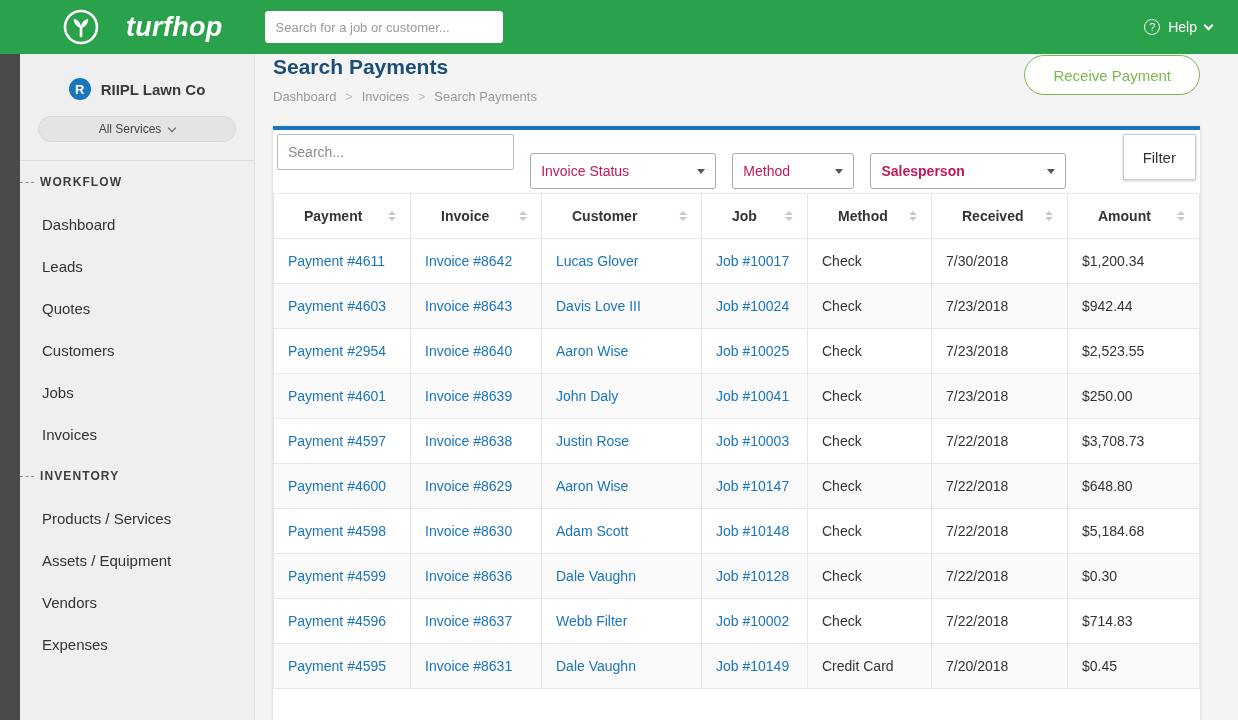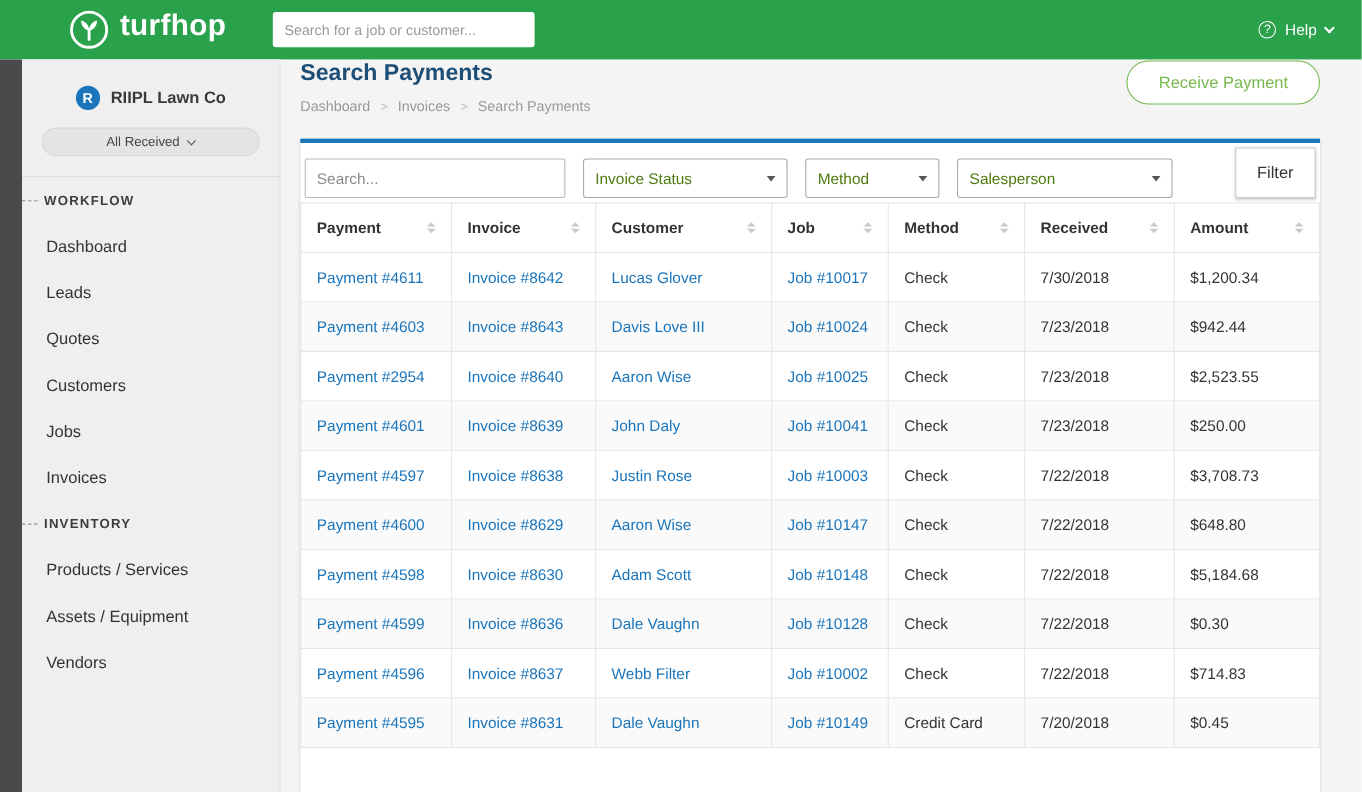--- a/index.html
+++ b/index.html
@@ -5,21 +5,21 @@
   :root{
     --green:#2aa14b; --green-button:#79b84f; --blue:#1b75bb; --title-blue:#1d4e76;
     --rail:#4a4a4a; --sidebar-bg:#efefef; --page-bg:#f4f4f4;
   }
   *{box-sizing:border-box;}
   html,body{margin:0;padding:0;overflow:hidden;}
   body{width:1238px;height:720px;background:var(--page-bg);font-family:"Liberation Sans",sans-serif;}
 
   
   .topbar{height:54px;background:var(--green);display:flex;align-items:center;}
-  .brand{display:flex;gap:9px;margin-left:62px;color:#fff;cursor:pointer;}
+  .brand{display:flex;align-items:center;gap:26px;margin-left:62px;color:#fff;cursor:pointer;font-style:italic;}
   .brand-text{font-size:27px;font-weight:700;letter-spacing:.3px;}
   .topbar-search{margin-left:42px;width:238px;height:32px;border:1px solid #fff;border-radius:3px;
     padding:0 10px;font-size:13px;color:#333;outline:none;background:#fff;font-family:inherit;}
   .topbar-search::placeholder{color:#9a9a9a;}
   .topbar-right{margin-left:auto;display:flex;align-items:center;gap:28px;padding-right:26px;color:#fff;}
   .help,.user{display:flex;align-items:center;gap:8px;cursor:pointer;font-size:14px;}
   .help-icon{width:16px;height:16px;border:1px solid #fff;border-radius:50%;display:grid;place-items:center;
     font-size:11px;line-height:1;}
   .chev{display:inline-block;width:7px;height:7px;border-right:2px solid #fff;border-bottom:2px solid #fff;
     transform:rotate(45deg);margin-top:-4px;}
@@ -53,40 +53,40 @@
   .breadcrumb{margin-top:10px;font-size:13px;color:#999;display:flex;gap:9px;align-items:center;}
   .crumb{color:#999;cursor:pointer;}
   .crumb.current{cursor:default;}
   .sep{color:#bbb;font-size:12px;}
   .receive-btn{height:40px;padding:0 28px;border-radius:20px;border:1px solid var(--green-button);
     background:#fff;color:var(--green-button);font-size:15px;cursor:pointer;font-family:inherit;}
 
   
   .card{margin-top:22px;background:#fff;border-top:4px solid var(--blue);
     box-shadow:0 1px 3px rgba(0,0,0,.15);height:610px;}
-  .filters{display:flex;align-items:flex-end;justify-content:space-between;padding:4px;}
+  .filters{display:flex;align-items:flex-start;justify-content:space-between;padding:4px;}
   .filter-search{width:237px;height:36px;border:1px solid #b9b9b9;border-radius:2px;padding:0 10px;
     font-size:14px;color:#333;font-family:inherit;outline:none;}
   .filter-search::placeholder{color:#8d8d8d;}
   .select{display:flex;align-items:center;justify-content:space-between;height:36px;border:1px solid #a9a9a9;
-    border-radius:3px;background:#fff;padding:0 10px;font-size:14px;color:#4d7c0f;cursor:pointer;}
-  .select.w1{width:186px;}.select.w2{width:122px;}.select.w3{width:196px;}
+    border-radius:3px;background:#fff;padding:0 10px;font-size:14px;color:#be185d;cursor:pointer;margin-top:19px;}
+  .select.w1{width:186px;}.select.w2{width:122px;}.select.w3{width:196px;font-weight:bold;}
   .caret{width:0;height:0;border-left:4px solid transparent;border-right:4px solid transparent;
     border-top:5px solid #555;margin-left:10px;flex-shrink:0;}
   .filter-btn{height:46px;padding:0 19px;border:1px solid #ccc;border-radius:1px;background:#fff;font-size:15px;
     color:#333;box-shadow:0 1px 3px rgba(0,0,0,.2);cursor:pointer;font-family:inherit;margin-left:40px;}
 
   
   table{width:100%;border-collapse:collapse;table-layout:fixed;}
   th,td{border:1px solid #e7e7e7;padding:0 14px;height:45px;text-align:left;font-size:14px;color:#333;
     overflow:hidden;white-space:nowrap;}
   th{font-weight:700;}
   tbody tr:nth-child(even){background:#fafafa;}
   td a{color:var(--blue);text-decoration:none;cursor:pointer;}
-  .th-inner{display:flex;align-items:center;justify-content:space-between;}
+  .th-inner{display:flex;align-items:center;justify-content:space-between;margin-left:16px;}
   .sort-icon{display:inline-flex;flex-direction:column;gap:2px;margin-left:8px;cursor:pointer;}
   .sort-icon i{width:0;height:0;border-left:4px solid transparent;border-right:4px solid transparent;}
   .sort-icon .up{border-bottom:4px solid #c9c9c9;}
   .sort-icon .down{border-top:4px solid #c9c9c9;}
 </style>
 </head>
 <body>
 
 <div class="app">
 
@@ -115,21 +115,21 @@
   <div class="body">
 
     <aside class="sidebar">
       <div class="rail"></div>
       <div class="side-content">
         <div class="company">
           <span class="r-logo">R</span>
           <span class="company-name">RIIPL Lawn Co</span>
         </div>
         <button class="locations">
-          <span>All Received</span>
+          <span>All Services</span>
           <span class="chev dark"></span>
         </button>
         <div class="side-divider"></div>
         <nav id="sidebar-nav">
             <div class="nav-section">
     <div class="nav-title">
       <span class="dash"></span>
       <span class="nav-title-text">WORKFLOW</span>
     </div>
   <div class="nav-item">Dashboard</div>
@@ -140,20 +140,21 @@
               <div class="nav-item">Invoices</div>
             </div>
             <div class="nav-section">
     <div class="nav-title">
       <span class="dash"></span>
       <span class="nav-title-text">INVENTORY</span>
     </div>
   <div class="nav-item">Products / Services</div>
               <div class="nav-item">Assets / Equipment</div>
               <div class="nav-item">Vendors</div>
+              <div class="nav-item">Expenses</div>
             </div>
             <div class="nav-section">
     <div class="nav-title">
       
       
     </div>
   </div>
           </nav>
       </div>
     </aside>

